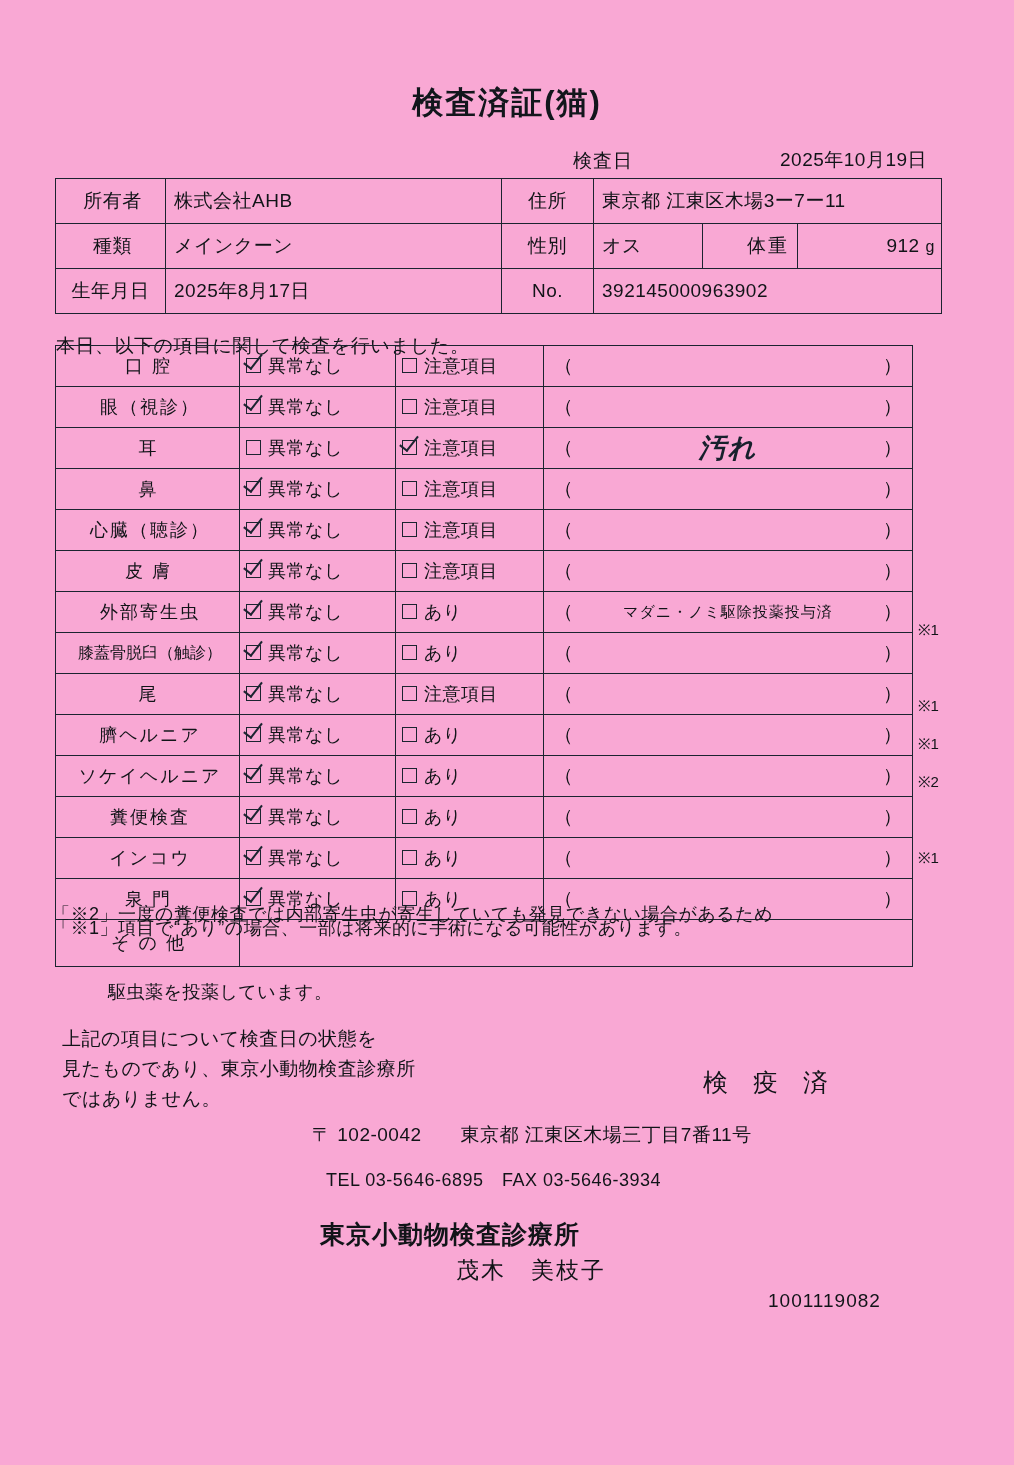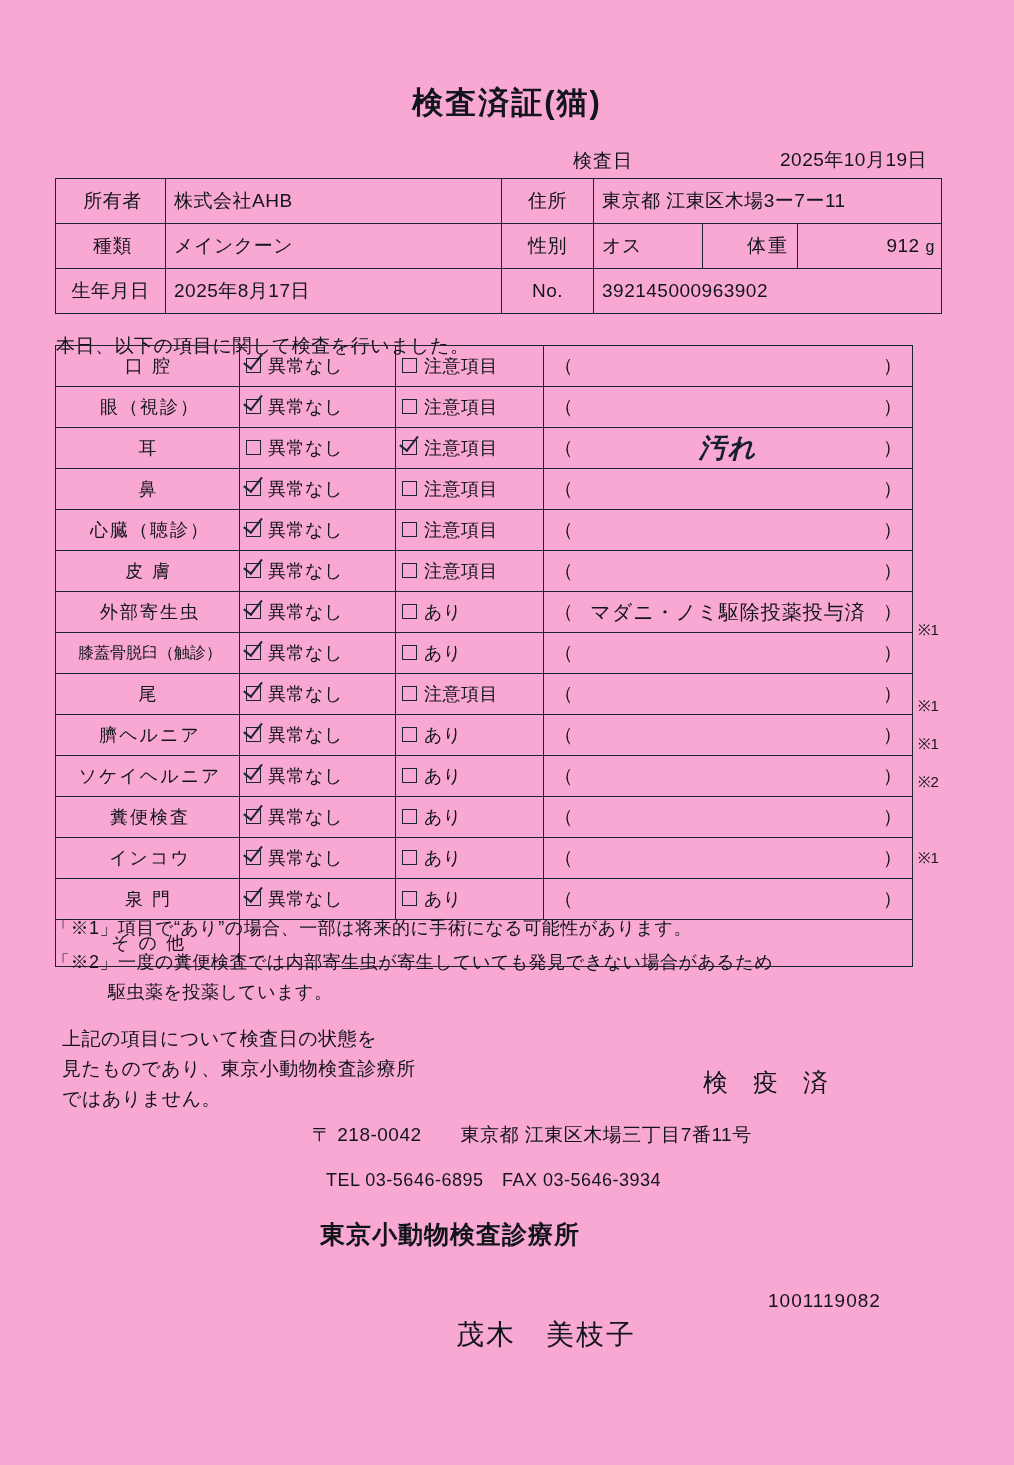--- a/index.html
+++ b/index.html
@@ -111,21 +111,21 @@
   .c-opt2 { width: 140px; padding-left: 6px; }
   .c-note { padding-left: 10px; position: relative; }
   .paren-l { position: absolute; left: 10px; top: 50%; transform: translateY(-50%); font-size: 19px;}
   .paren-r { position: absolute; right: 10px; top: 50%; transform: translateY(-50%); font-size: 19px;}
   .note-txt {
     position: absolute;
     left: 0; right: 0;
     top: 50%;
     transform: translateY(-50%);
     text-align: center;
-    font-size: 20px;
+    font-size: 15px;
     letter-spacing: 1px;
   }
   .hand {
     font-family: "DejaVu Serif", serif;
     font-style: italic;
     font-size: 27px;
     font-weight: 700;
     color: #16202c;
     letter-spacing: 2px;
   }
@@ -154,21 +154,21 @@
   
   .marks { position: absolute; left: 918px; top: 345px; width: 70px; }
   .marks div { font-size: 15px; height: 38px; line-height: 38px; }
   
   .fn {
     position: absolute;
     font-size: 18px;
     letter-spacing: 0.5px;
   }
   .fn1 { left: 52px; top: 916px; }
-  .fn2 { left: 52px; top: 950px; }
+  .fn2 { left: 52px; top: 902px; }
   .fn3 { left: 108px; top: 980px; }
   
   .closing {
     position: absolute;
     left: 62px;
     top: 1024px;
     font-size: 19px;
     line-height: 30px;
     letter-spacing: 0.5px;
   }
@@ -198,22 +198,22 @@
     position: absolute;
     left: 320px;
     top: 1218px;
     font-size: 25px;
     letter-spacing: 1px;
     font-weight: 600;
   }
   .person {
     position: absolute;
     left: 456px;
-    top: 1316px;
-    font-size: 28px;
+    top: 1255px;
+    font-size: 23px;
     letter-spacing: 2px;
   }
   .serial {
     position: absolute;
     left: 768px;
     top: 1290px;
     font-size: 19px;
     letter-spacing: 1px;
   }
 </style>
@@ -440,19 +440,19 @@
   <div class="fn fn2">「※2」一度の糞便検査では内部寄生虫が寄生していても発見できない場合があるため</div>
   <div class="fn fn3">駆虫薬を投薬しています。</div>
 
   <div class="closing">
     <div>上記の項目について検査日の状態を</div>
     <div>見たものであり、東京小動物検査診療所</div>
     <div>ではありません。</div>
   </div>
 
   <div class="stamp">検 疫 済</div>
-  <div class="addr">〒 218-0042　　東京都 江東区木場三丁目7番11号</div>
+  <div class="addr">〒 102-0042　　東京都 江東区木場三丁目7番11号</div>
   <div class="tel">TEL 03-5646-6895　FAX 03-5646-3934</div>
   <div class="clinic">東京小動物検査診療所</div>
   <div class="person">茂木　美枝子</div>
   <div class="serial">1001119082</div>
 
 </div>
 
 </body></html>

